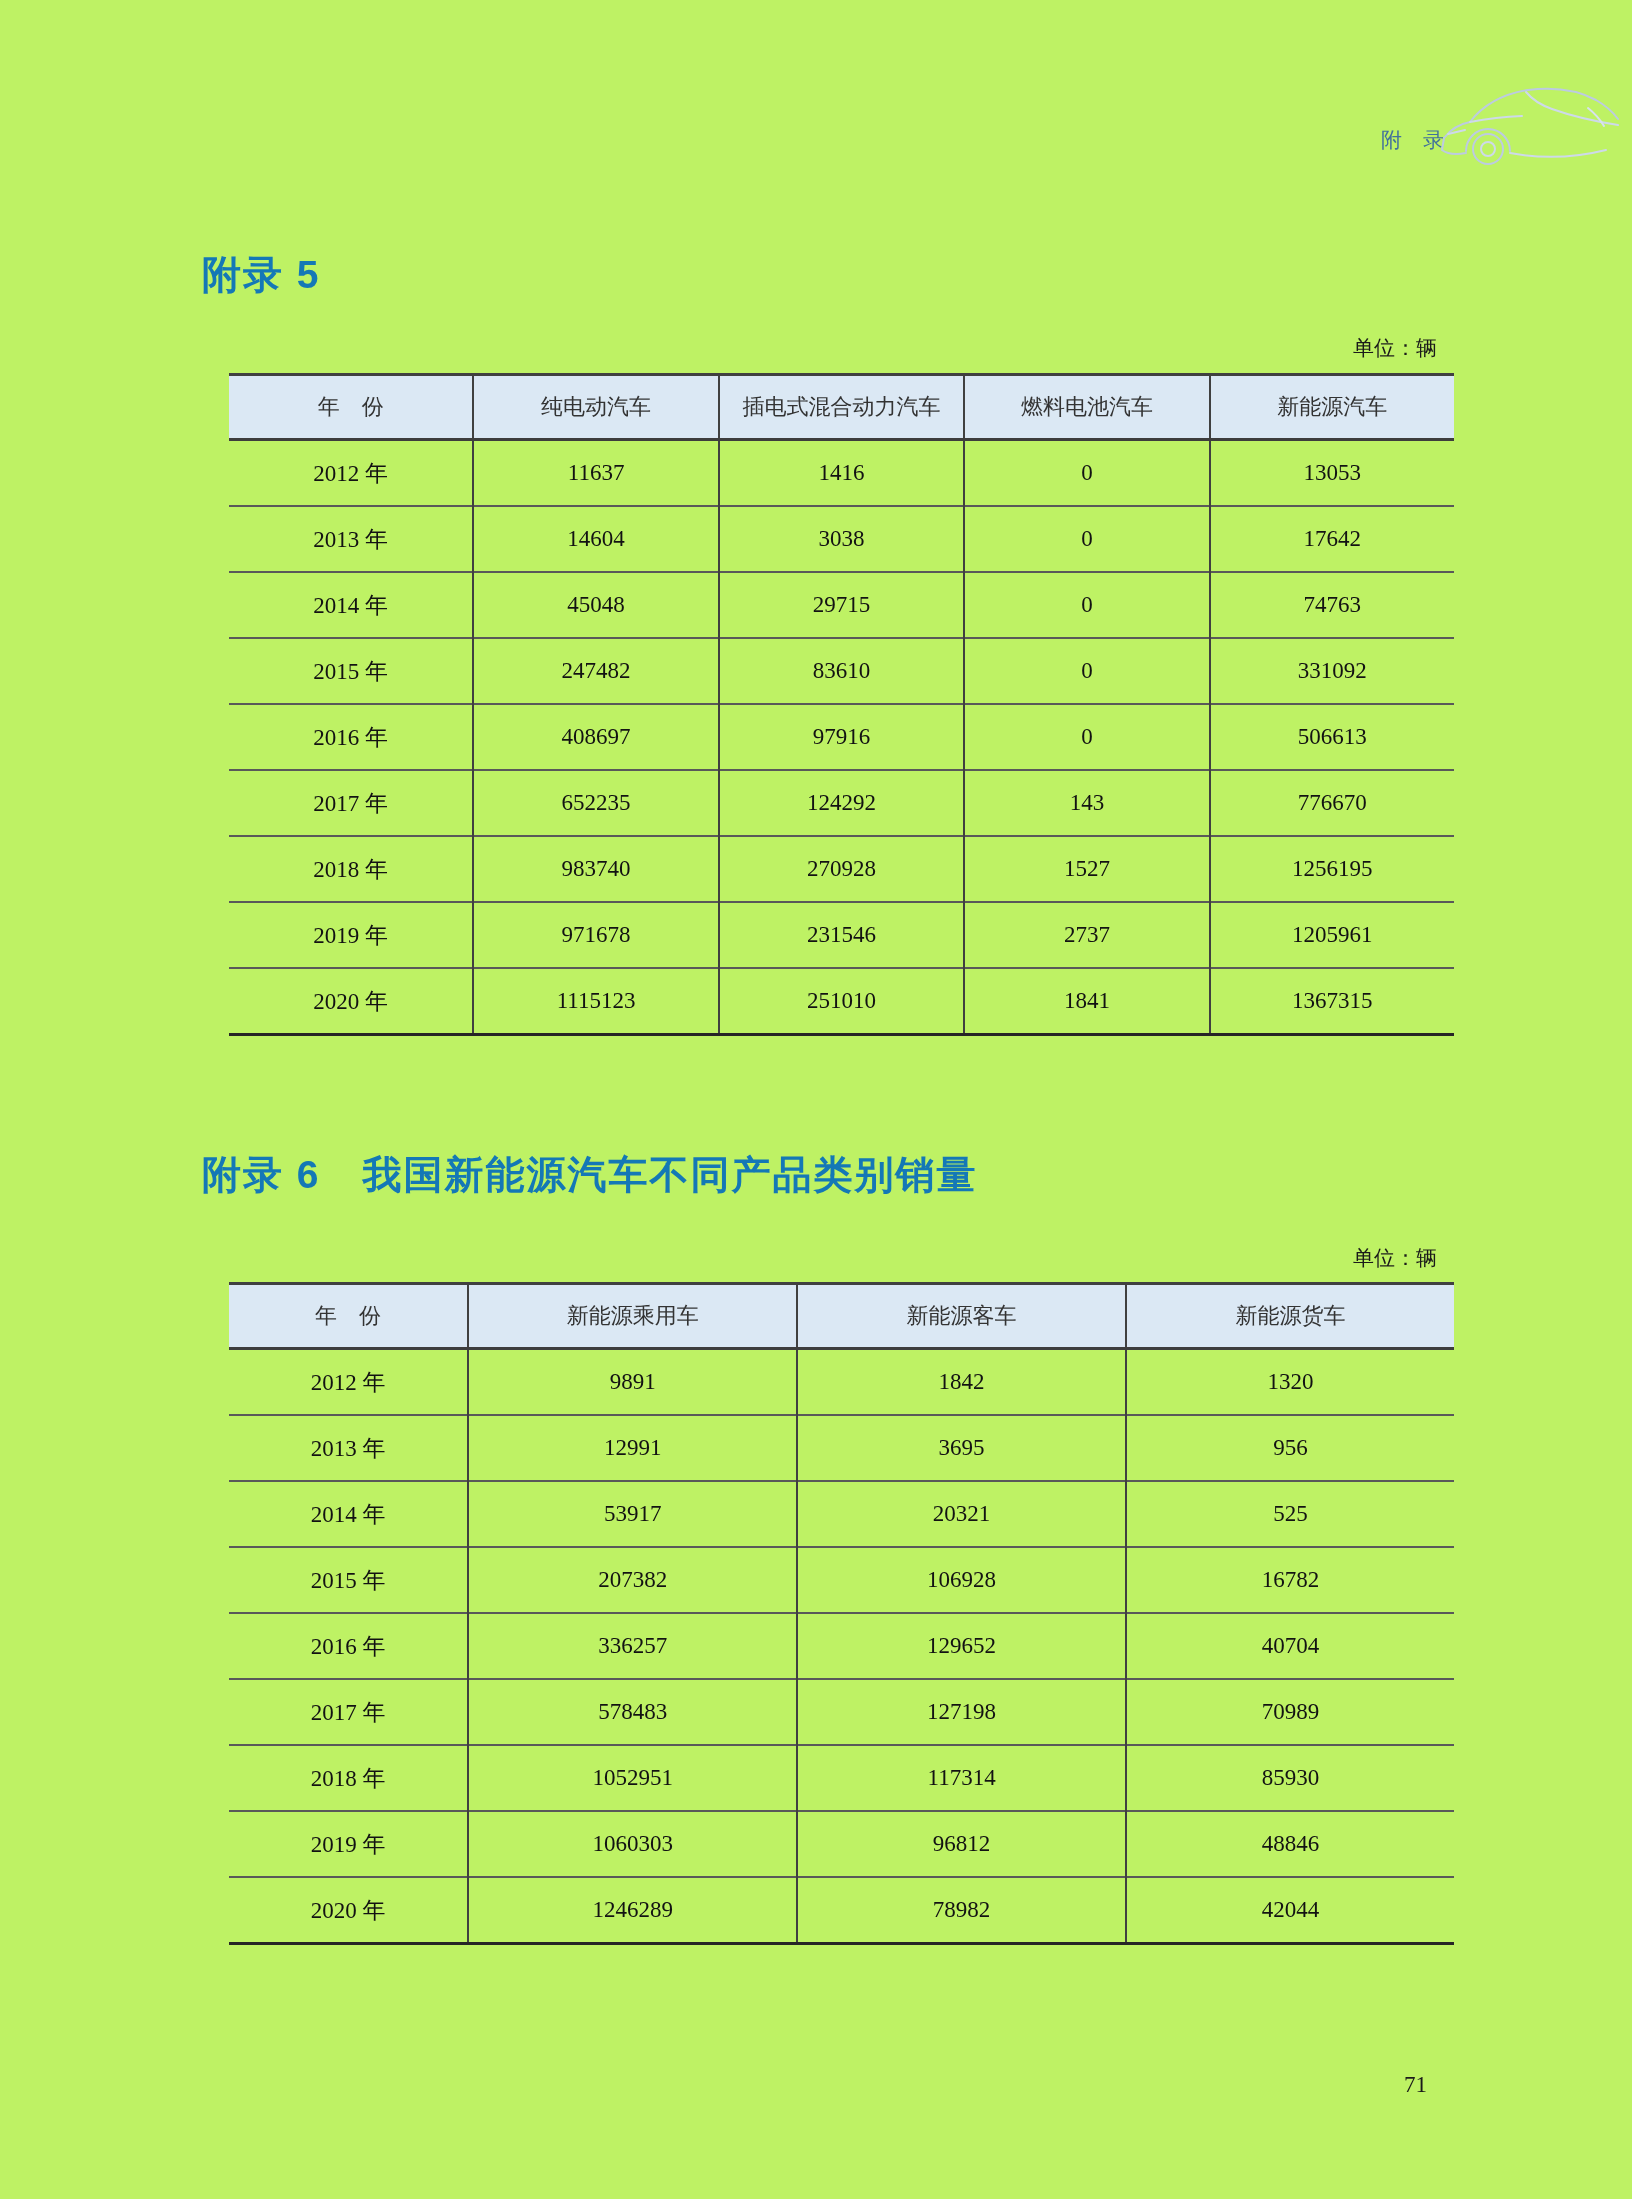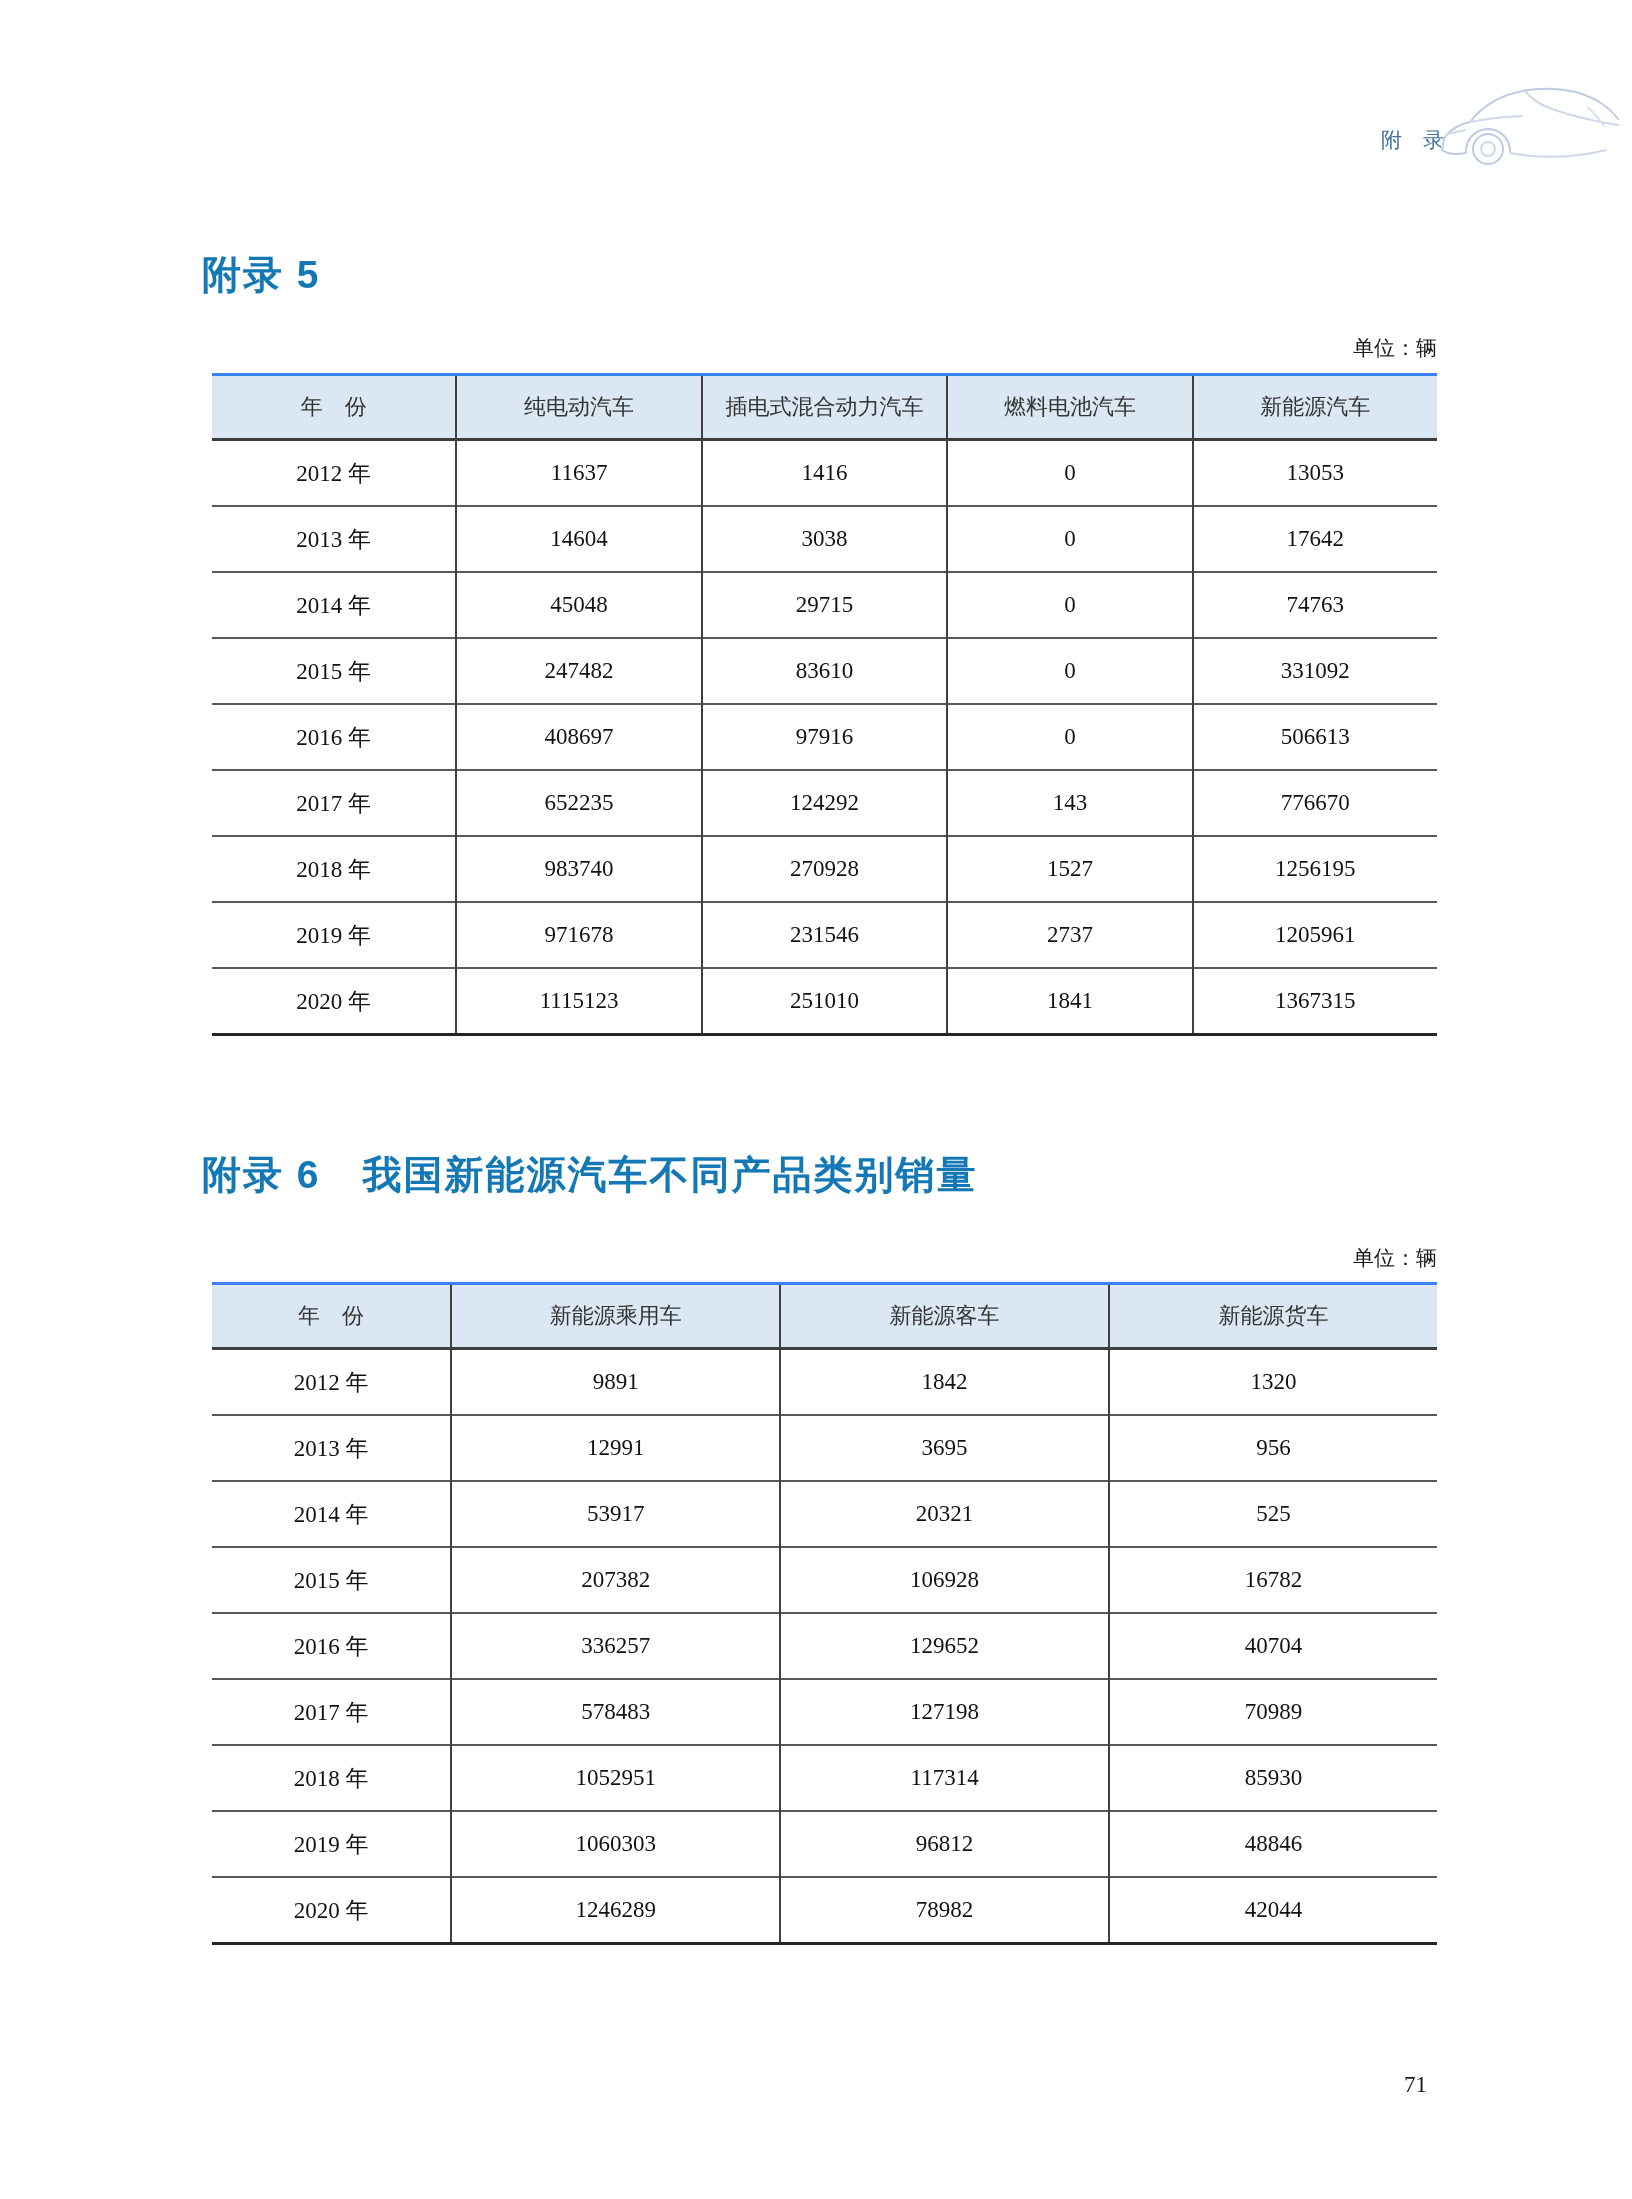--- a/index.html
+++ b/index.html
@@ -1,20 +1,20 @@
 <!DOCTYPE html>
 <html><head>
 <meta charset="utf-8">
 <style>
   html,body { margin:0; padding:0; background:#e8e8e8; }
   .page {
     position:relative;
     width:1632px; height:2199px;
     margin:0 auto;
-    background:#ffffff;
+    background:#bef264;
     font-family:"Liberation Serif", serif;
     overflow:hidden;
   }
 
   
   .page-header-label {
     position:absolute; top:126px; left:1381px;
     font-family:"Liberation Sans", sans-serif;
     font-size:21px; color:#41719c;
     white-space:nowrap;
@@ -37,23 +37,23 @@
   .unit-label {
     position:absolute; left:212px; width:1225px;
     text-align:right;
     font-size:21px; color:#1a1a1a;
   }
   #unit5 { top:334px; }
   #unit6 { top:1244px; }
 
   
   table.data-table {
-    position:absolute; left:212px; width:1225px;
+    position:absolute; left:229px; width:1225px;
     border-collapse:collapse; table-layout:fixed;
-    border-top:3px solid #3b82f6;
+    border-top:3px solid #404040;
     border-bottom:3px solid #262626;
   }
   #table5 { top:373px; }
   #table6 { top:1282px; }
 
   table.data-table th {
     background:#dbe8f4;
     font-family:"Liberation Sans", sans-serif;
     font-weight:normal; font-size:22px; color:#333333;
     height:60px; text-align:center;

